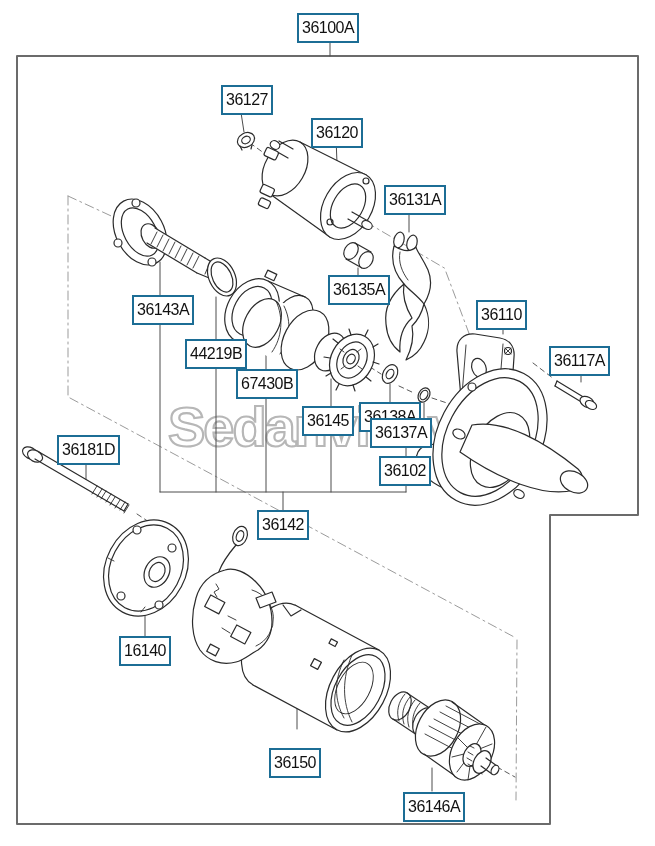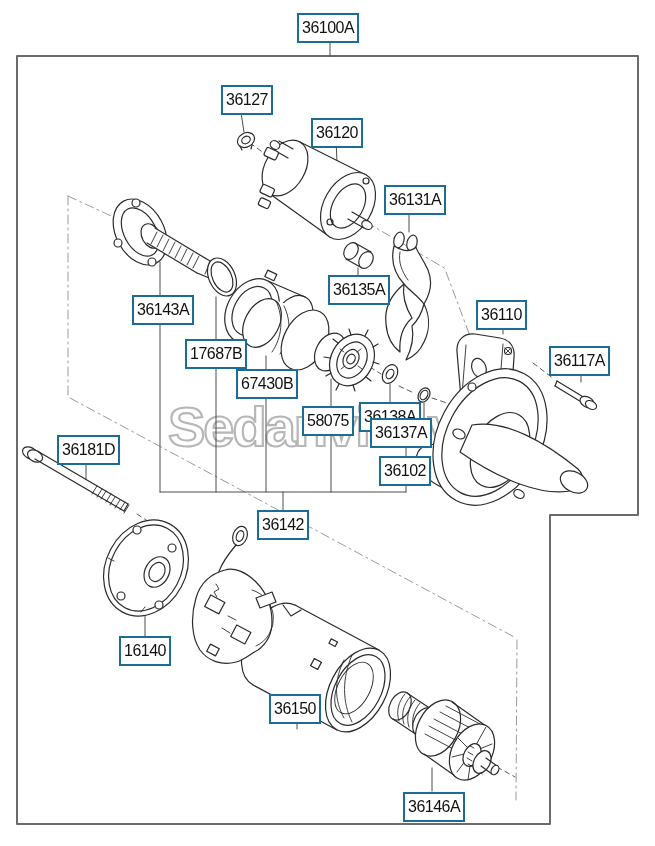--- a/index.html
+++ b/index.html
@@ -320,27 +320,27 @@
       <ellipse class="w" cx="495" cy="770" rx="3.5" ry="5" transform="rotate(28 495 770)"></ellipse>
     </g>
   </svg>
 
   <div class="lbl" style="left:297px;top:13px">36100A</div>
   <div class="lbl" style="left:221px;top:85px">36127</div>
   <div class="lbl" style="left:311px;top:118px">36120</div>
   <div class="lbl" style="left:384px;top:185px">36131A</div>
   <div class="lbl" style="left:328px;top:275px">36135A</div>
   <div class="lbl" style="left:132px;top:295px">36143A</div>
-  <div class="lbl" style="left:185px;top:339px">17687B</div>
+  <div class="lbl" style="left:185px;top:339px">44219B</div>
   <div class="lbl" style="left:236px;top:369px">67430B</div>
   <div class="lbl" style="left:476px;top:300px">36110</div>
   <div class="lbl" style="left:549px;top:346px">36117A</div>
-  <div class="lbl" style="left:302px;top:406px">58075</div>
+  <div class="lbl" style="left:302px;top:406px">36145</div>
   <div class="lbl" style="left:359px;top:402px">36138A</div>
   <div class="lbl" style="left:370px;top:418px">36137A</div>
   <div class="lbl" style="left:379px;top:456px">36102</div>
   <div class="lbl" style="left:57px;top:435px">36181D</div>
   <div class="lbl" style="left:257px;top:510px">36142</div>
   <div class="lbl" style="left:119px;top:636px">16140</div>
-  <div class="lbl" style="left:269px;top:694px">36150</div>
+  <div class="lbl" style="left:269px;top:748px">36150</div>
   <div class="lbl" style="left:403px;top:792px">36146A</div>
 
 </div>
 
 </body></html>

